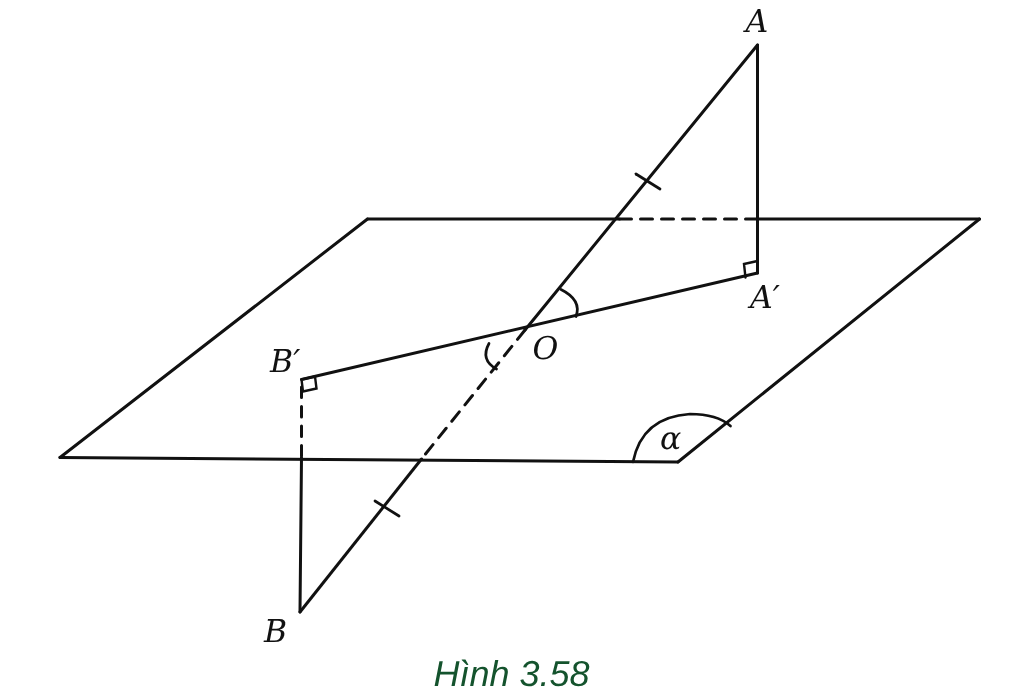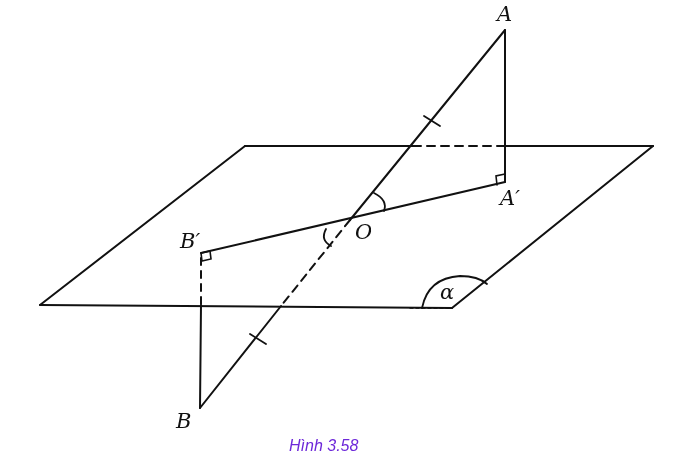--- a/index.html
+++ b/index.html
@@ -1,19 +1,19 @@
 <!DOCTYPE html>
 <html><head>
   <meta charset="utf-8">
   <style>
     html, body { margin:0; padding:0; background:#ffffff; }
     body { width:688px; height:464px; position:relative; overflow:hidden; }
     svg { position:absolute; left:0; top:0; }
     .lbl { position:absolute; font-family:"DejaVu Serif","Liberation Serif",serif; font-style:italic; font-size:21px; color:#111; line-height:1; }
-    .caption { position:absolute; font-family:"Liberation Sans","DejaVu Sans",sans-serif; font-style:italic; font-size:16px; color:#6d28d9; line-height:1; }
+    .caption { position:absolute; font-family:"Liberation Sans","DejaVu Sans",sans-serif; font-style:italic; font-size:24px; color:#14532d; line-height:1; }
   </style>
 </head>
 <body>
 
 <svg width="688" height="464" viewBox="0 0 688 464">
   <g stroke="#111" stroke-width="2" fill="none" stroke-linecap="round">
 
     <line x1="245" y1="146" x2="413" y2="146"></line>
     <line x1="413" y1="146" x2="505" y2="146" stroke-dasharray="8,6"></line>
     <line x1="505" y1="146" x2="653" y2="146"></line>

